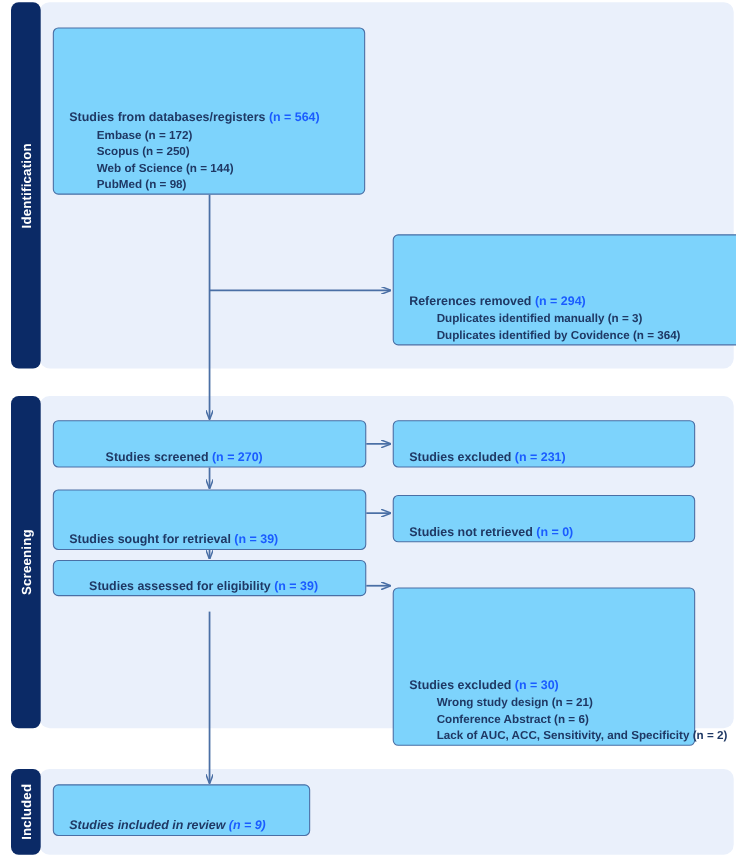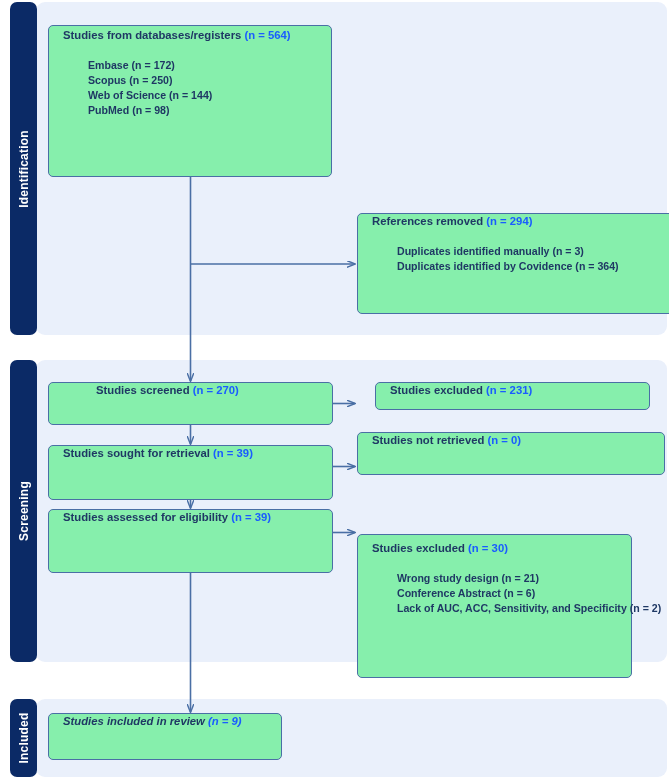--- a/index.html
+++ b/index.html
@@ -50,63 +50,63 @@
     white-space: nowrap;
     transform-origin: center center;
   }
   #tab-identification { left: 10px; top: 2px;   width: 27px; height: 333px; }
   #tab-screening      { left: 10px; top: 360px; width: 27px; height: 302px; }
   #tab-included       { left: 10px; top: 699px; width: 27px; height: 78px;  }
 
   
   .pbox {
     position: absolute;
-    background: #86efac;
+    background: #7dd3fc;
     border: 1.6px solid #4a6fa5;
     border-radius: 5px;
     box-sizing: border-box;
     display: flex;
     flex-direction: column;
-    justify-content: flex-start;
+    justify-content: flex-end;
   }
   .pbox .pbox-inner {
     padding: 0 0 0 14px;
   }
   .ptitle {
     font-size: 11.3px;
     font-weight: bold;
     color: #1f3864;
     line-height: 1.35;
     white-space: nowrap;
   }
   .ptitle .count {
     color: #1a5cff;
   }
   .sublist {
-    margin: 15px 0 0 0;
+    margin: 1px 0 0 0;
     padding: 0;
     list-style: none;
   }
   .sublist li {
     font-size: 10.6px;
     font-weight: bold;
     color: #1f3864;
     line-height: 1.42;
     padding-left: 25px;
     white-space: nowrap;
   }
 
   
   #box-databases   { left: 48px;  top: 25px;  width: 284px; height: 152px; }
   #box-removed     { left: 357px; top: 213px; width: 322px; height: 101px; }
   #box-screened    { left: 48px;  top: 382px; width: 285px; height: 43px; padding-left: 33px;  }
-  #box-excl-screen { left: 375px; top: 382px; width: 275px; height: 28px;  }
+  #box-excl-screen { left: 357px; top: 382px; width: 275px; height: 43px;  }
   #box-sought      { left: 48px;  top: 445px; width: 285px; height: 55px;  }
-  #box-notretr     { left: 357px; top: 432px; width: 308px; height: 43px;  }
-  #box-eligibility { left: 48px;  top: 509px; width: 285px; height: 64px;  }
+  #box-notretr     { left: 357px; top: 450px; width: 275px; height: 43px;  }
+  #box-eligibility { left: 48px;  top: 509px; width: 285px; height: 33px; padding-left: 18px;  }
   #box-excl-elig   { left: 357px; top: 534px; width: 275px; height: 144px; }
   #box-included    { left: 48px;  top: 713px; width: 234px; height: 47px; font-style: italic;  }
 
   
   #box-databases .pbox-inner { margin-top: 2px; }
   #box-excl-elig .pbox-inner { margin-top: 6px; }
 
   
   #connectors {
     position: absolute;

